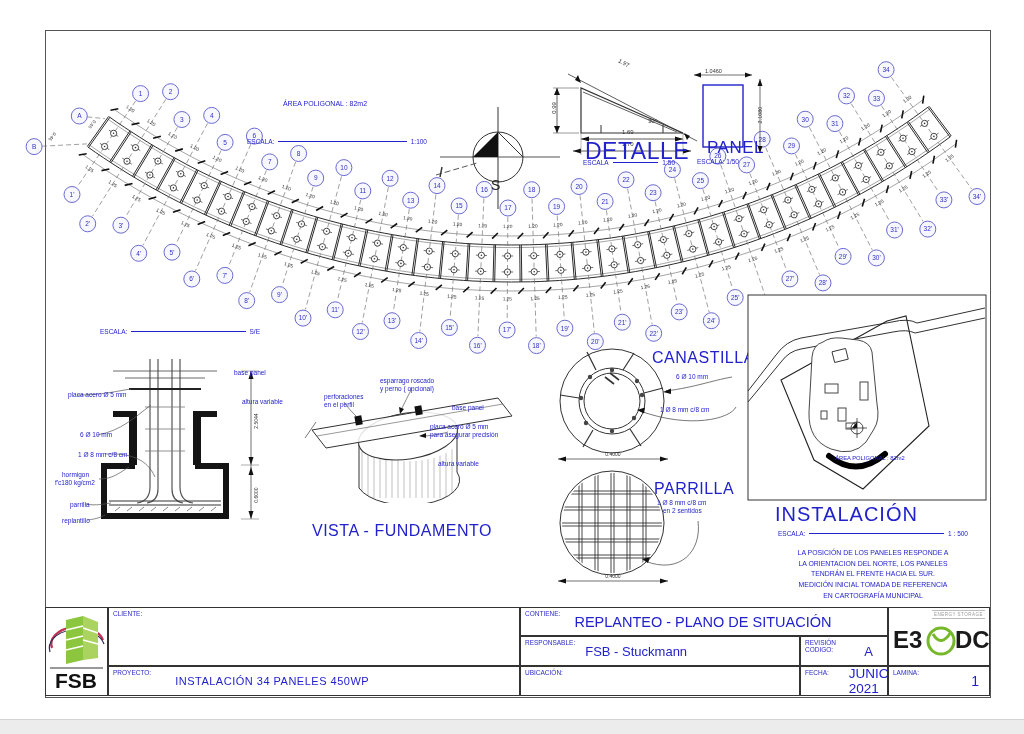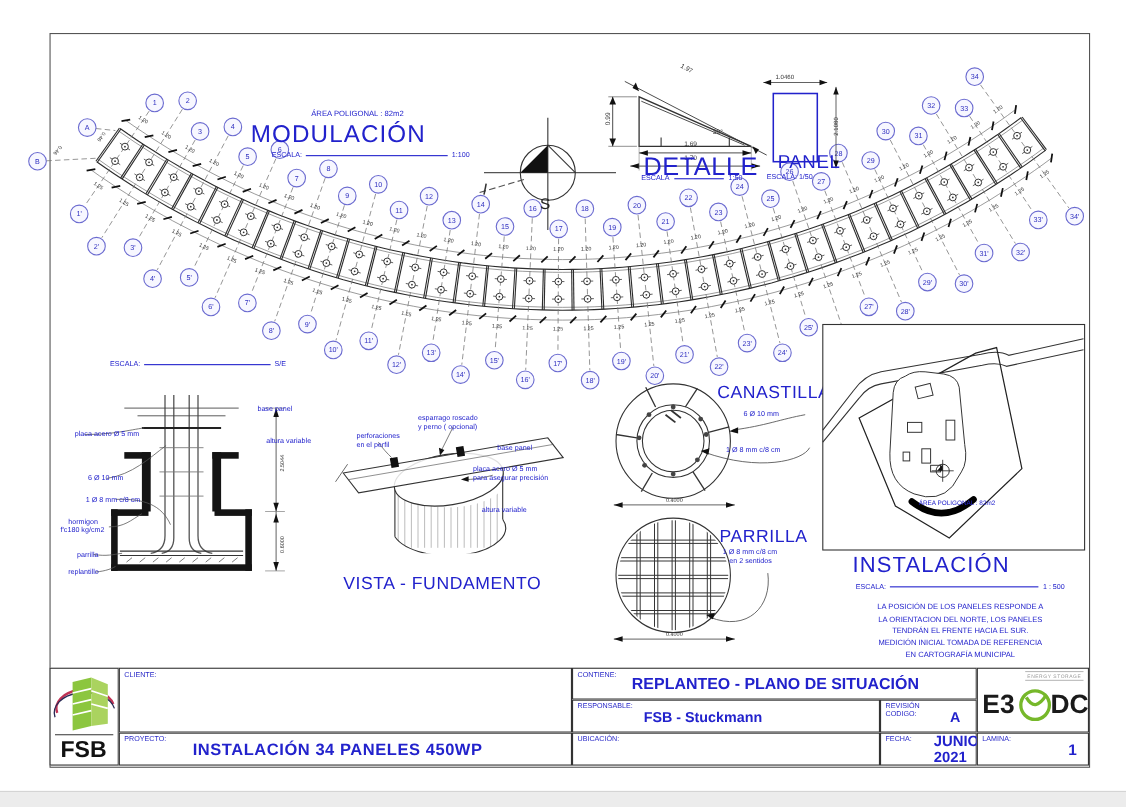--- a/index.html
+++ b/index.html
@@ -8,21 +8,21 @@
   .abs{position:absolute;}
   .lbl{position:absolute;color:#2222cc;font-size:6.5px;line-height:1.25;white-space:nowrap;}
   .big{position:absolute;color:#2222cc;font-weight:bold;letter-spacing:.5px;white-space:nowrap;}
   .escala{position:absolute;display:flex;align-items:center;gap:4px;color:#2222cc;font-size:6.5px;white-space:nowrap;}
   .escala .rule{flex:1;border-top:1px solid #2222cc;height:0;}
   .frame{position:absolute;border:1px solid #555;}
   
   .tb-cell{position:absolute;border:1px solid #333;box-sizing:border-box;background:#fff;}
   .tb-label{font-size:6.5px;color:#2a2ac8;padding:2px 0 0 4px;}
   .tb-row{display:flex;align-items:center;height:100%;box-sizing:border-box;}
-  .tb-val{color:#2222cc;font-weight:bold;}
+  .tb-val{color:#2222cc;}
   
   #arc-svg .ln{stroke:#2b2b2b;fill:none;stroke-width:1;}
   #arc-svg .ln2{stroke:#666;fill:none;stroke-width:.6;}
   #arc-svg .dash{stroke:#777;fill:none;stroke-width:.7;stroke-dasharray:5 3;}
   #arc-svg .tick{stroke:#111;stroke-width:1.6;}
   #arc-svg .bub{fill:#f7f7ff;stroke:#6b6bd0;stroke-width:1;}
   #arc-svg .bubt{fill:#3030c0;font-size:6.5px;text-anchor:middle;}
   #arc-svg .dimt{fill:#333;font-size:4.8px;text-anchor:middle;}
   #arc-svg .mk{fill:#fff;stroke:#333;stroke-width:.9;}
   .notes{position:absolute;color:#2222cc;font-size:6.9px;line-height:1.55;text-align:center;}
@@ -628,21 +628,20 @@
       <circle class="bub" cx="79.3" cy="116.0" r="8"></circle>
       <text class="bubt" x="79.3" y="118.3">A</text>
       <line class="dash" x1="34.1" y1="146.6" x2="86.9" y2="143.9"></line>
       <circle class="bub" cx="34.1" cy="146.6" r="8"></circle>
       <text class="bubt" x="34.1" y="148.9">B</text>
       <text class="dimt" transform="translate(90.9,123.4) rotate(126.2)">0.46</text>
       <text class="dimt" transform="translate(51.1,135.8) rotate(128.1)">0.46</text>
     </svg>
 
   <div class="lbl" style="left:240px;top:100px;width:170px;text-align:center;font-size:7px;">ÁREA POLIGONAL : 82m2</div>
-  <div class="big" style="left:228px;top:109px;font-size:22px;font-weight:normal;letter-spacing:1px;">MODULACIÓN</div>
   <div class="escala" style="left:247px;top:138px;width:180px;">
     <span>ESCALA:</span>
     <span class="rule"></span>
     <span>1:100</span>
   </div>
 
   <svg class="abs" style="left:430px;top:105px;" width="145" height="110" viewBox="0 0 145 110">
     <line x1="68" y1="2" x2="68" y2="104" stroke="#555" stroke-width="1.2"></line>
     <line x1="10" y1="52" x2="130" y2="52" stroke="#555" stroke-width="1.2"></line>
     <circle cx="68" cy="52" r="25" fill="none" stroke="#333" stroke-width="1"></circle>
@@ -938,21 +937,21 @@
       </svg>
     </div>
 
     <div class="tb-cell" style="left:108px;top:607px;width:412px;height:59px;">
       <div class="tb-label">CLIENTE:</div>
     </div>
 
     <div class="tb-cell" style="left:108px;top:666px;width:412px;height:30px;">
       <div class="tb-row" style="gap:24px;">
         <div class="tb-label" style="align-self:flex-start;">PROYECTO:</div>
-        <div class="tb-val" style="font-size:15px;letter-spacing:.5px;">INSTALACIÓN 34 PANELES 450WP</div>
+        <div class="tb-val" style="font-size:11px;letter-spacing:.5px;">INSTALACIÓN 34 PANELES 450WP</div>
       </div>
     </div>
 
     <div class="tb-cell" style="left:520px;top:607px;width:368px;height:29px;">
       <div class="tb-row" style="gap:14px;">
         <div class="tb-label" style="align-self:flex-start;">CONTIENE:</div>
         <div class="tb-val" style="font-size:14.5px;">REPLANTEO - PLANO DE SITUACIÓN</div>
       </div>
     </div>
 

